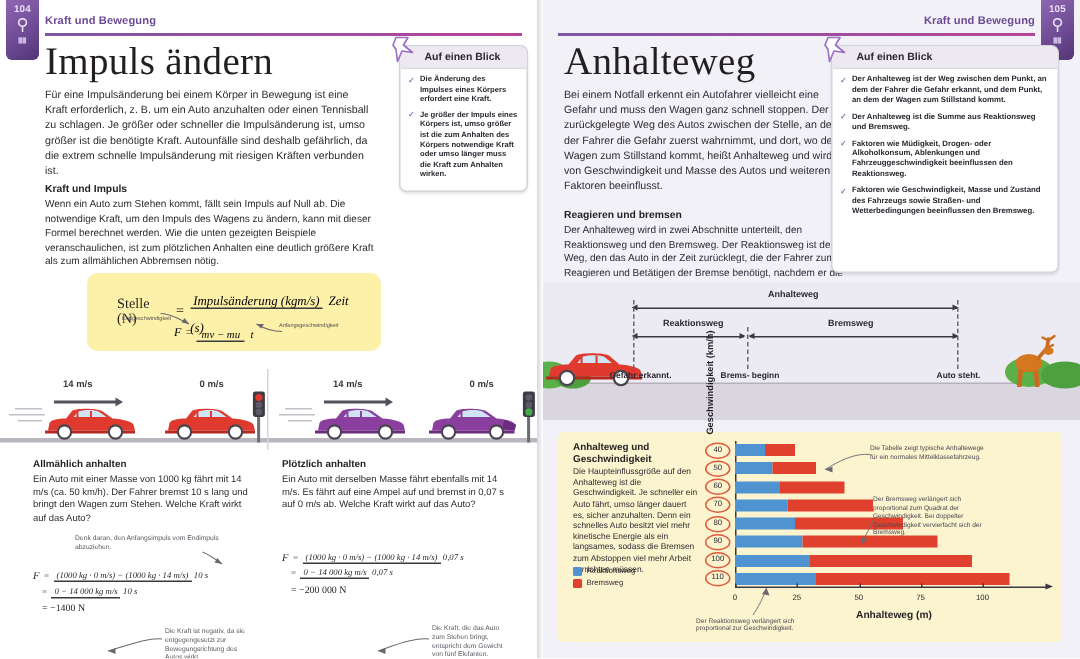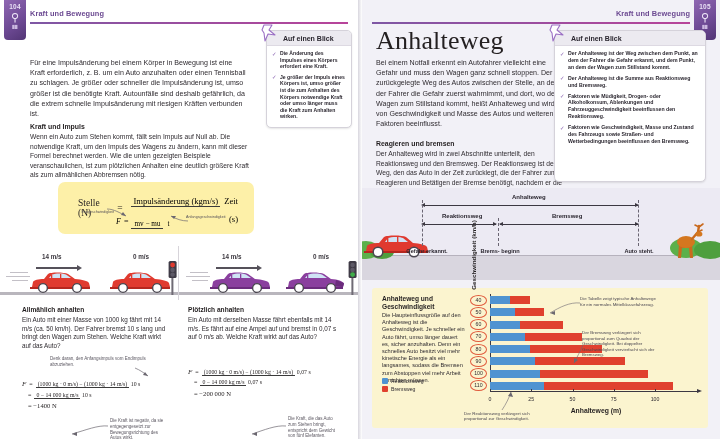--- a/index.html
+++ b/index.html
@@ -73,21 +73,21 @@
     position: absolute; left: 58px; top: 182px; width: 196px; height: 52px;
     background: #fdf0a8; border-radius: 7px;
   }
   .f-main {
     position:absolute; left: 20px; top: 8px; width: 160px;
     display:flex; align-items:center; justify-content:center; gap:4px;
     font-family:"Liberation Serif", serif;
   }
   .f-lhs { font-size: 9.5px; color:#231f20; }
   .f-eq  { font-size: 9.5px; color:#231f20; }
-  .frac { display:inline-block; text-align:right; }
+  .frac { display:inline-block; text-align:left;font-style:italic; }
   .frac .num { font-size: 8.6px; padding: 0 2px; border-bottom: 1px solid #3a3a3a; }
   .frac .den { font-size: 8.6px; padding-top: 1px; }
   .f-sym {
     position:absolute; left: 58px; top: 30px;
     display:flex; align-items:center; gap:3px; font-family:"Liberation Serif", serif;
   }
   .f-sym .frac .num { font-size: 7.2px; border-bottom: 1px solid #3a3a3a; padding: 0 3px;}
   .f-sym .frac .den { font-size: 7.2px; }
   .f-sym .lhs { font-size: 8px; font-style: italic; }
   .lbl-end {
@@ -235,20 +235,21 @@
   <div class="page page-left">
 
     <div class="tab left">
       <div class="pnum">104</div>
       <div class="glyph">⚲<span class="sub">██</span></div>
     </div>
 
     <div class="run-head rh-left">Kraft und Bewegung</div>
     <div class="rule rule-left"></div>
 
+    <h1 class="h1-left">Impuls ändern</h1>
 
     <div class="lede lede-left">Für eine Impulsänderung bei einem Körper in Bewegung ist eine Kraft erforderlich, z. B. um ein Auto anzuhalten oder einen Tennisball zu schlagen. Je größer oder schneller die Impulsänderung ist, umso größer ist die benötigte Kraft. Autounfälle sind deshalb gefährlich, da die extrem schnelle Impulsänderung mit riesigen Kräften verbunden ist.</div>
 
     <div class="block-kraft">
       <div class="sub-h">Kraft und Impuls</div>
       <div class="para">Wenn ein Auto zum Stehen kommt, fällt sein Impuls auf Null ab. Die notwendige Kraft, um den Impuls des Wagens zu ändern, kann mit dieser Formel berechnet werden. Wie die unten gezeigten Beispiele veranschaulichen, ist zum plötzlichen Anhalten eine deutlich größere Kraft als zum allmählichen Abbremsen nötig.</div>
     </div>
 
     <div class="formula-box">
       <div class="f-main">

